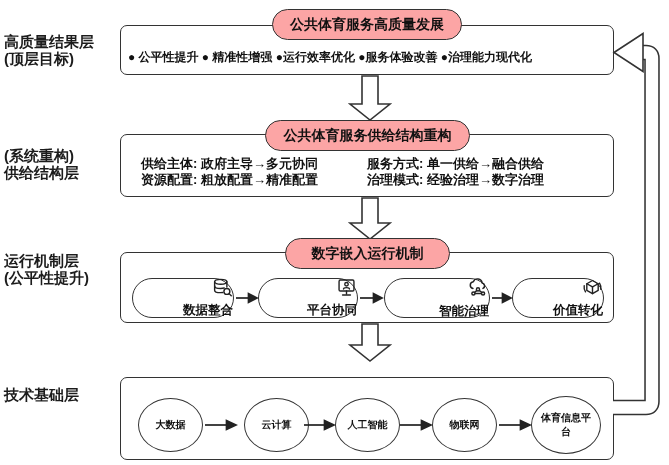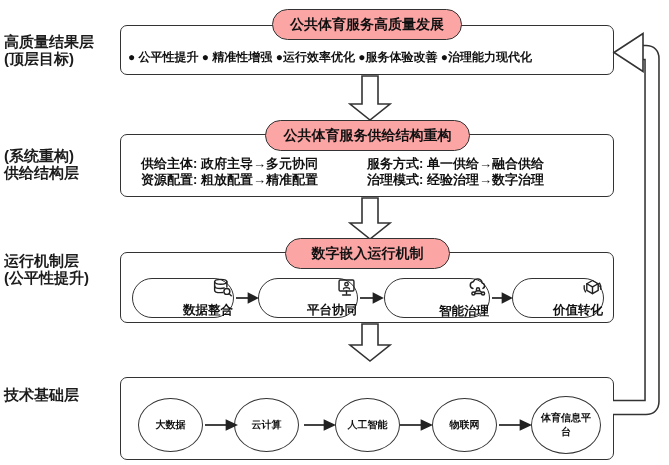--- a/index.html
+++ b/index.html
@@ -108,21 +108,21 @@
       <path d="M5.5 7.7 L12 11.4 L18.5 7.7"></path>
       <path d="M12 11.4 V19"></path>
       <path d="M2.5 10 a10 10 0 0 0 1.5 7"></path>
       <path d="M21.5 14 a10 10 0 0 0 -1.5 -7"></path>
     </svg>
     <span>价值转化</span>
   </div>
 
   <div class="lbox" style="top:377px;height:83px"></div>
   <div class="ellipse" style="left:138px;top:398px;width:65px;height:54px">大数据</div>
-  <div class="ellipse" style="left:234px;top:398px;width:65px;height:54px">云计算</div>
+  <div class="ellipse" style="left:244px;top:398px;width:65px;height:54px">云计算</div>
   <div class="ellipse" style="left:335px;top:398px;width:65px;height:54px">人工智能</div>
   <div class="ellipse" style="left:432px;top:398px;width:65px;height:54px">物联网</div>
   <div class="ellipse" style="left:531px;top:396px;width:70px;height:58px;padding:0 6px">体育信息平台</div>
 
   <svg class="overlay" width="669" height="465" viewBox="0 0 669 465">
 
     <g>
       <path d="M 613 407.5 H 646 Q 652 407.5 652 401.5 V 58.5 Q 652 52.5 646 52.5 H 643" fill="none" stroke="#333" stroke-width="15.5" stroke-linecap="butt"></path>
       <path d="M 613 407.5 H 646 Q 652 407.5 652 401.5 V 58.5 Q 652 52.5 646 52.5 H 643" fill="none" stroke="#fff" stroke-width="12.4" stroke-linecap="butt"></path>
       <polygon points="614,52.5 643,33.5 643,71.5" fill="#fff" stroke="#333" stroke-width="1.6" stroke-linejoin="miter"></polygon>

